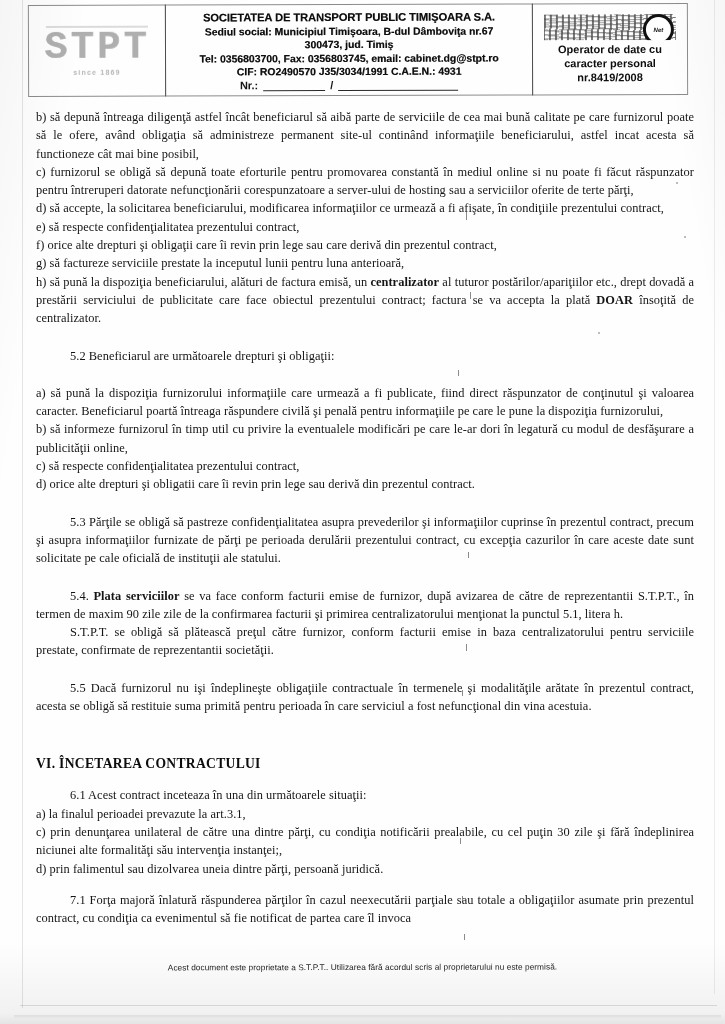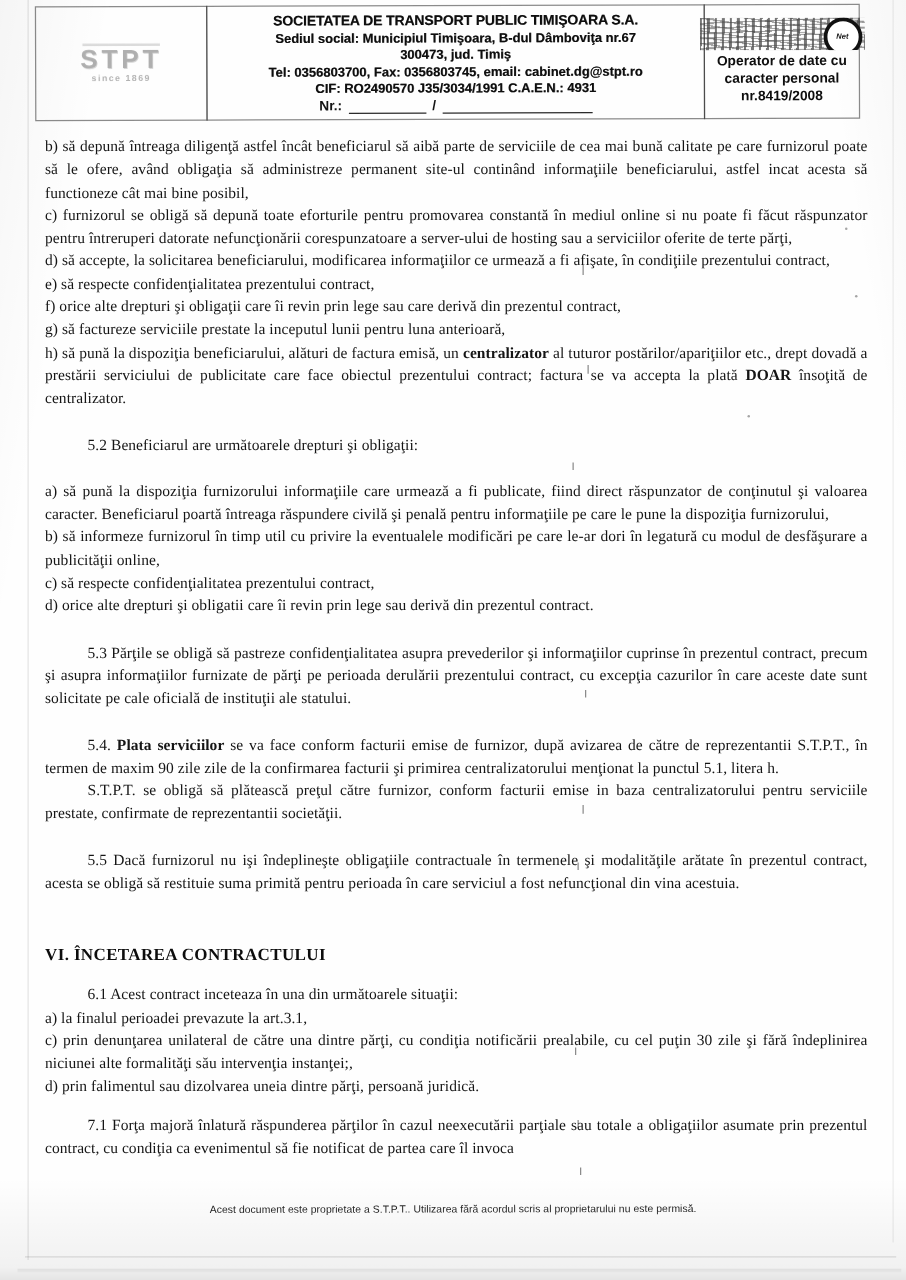--- a/index.html
+++ b/index.html
@@ -77,33 +77,33 @@
     width: 138px;
     margin-right: -1px;
     position: relative;
   }
   #center-cell {
     flex: 1;
     margin-right: -1px;
     padding: 2px 4px 0 4px;
   }
   #stamp-cell {
-    width: 125px;
+    width: 156px;
   }
 
   
   .logo-wrap {
     position: relative;
     text-align: center;
     opacity: 0.55;
     filter: blur(0.35px);
   }
   .logo-text {
-    font-family: Liberation Sans, sans-serif;
-    font-size: 21px;
+    font-family: Liberation Mono, monospace;
+    font-size: 39px;
     font-weight: 700;
     letter-spacing: 3px;
     color: #6f6f6f;
     line-height: 1;
     text-shadow: 0.6px 0.4px 0 rgba(120,120,120,0.55);
   }
   .logo-bar {
     height: 2px;
     background: #8a8a8a;
     margin: 0 2px 1px 2px;

